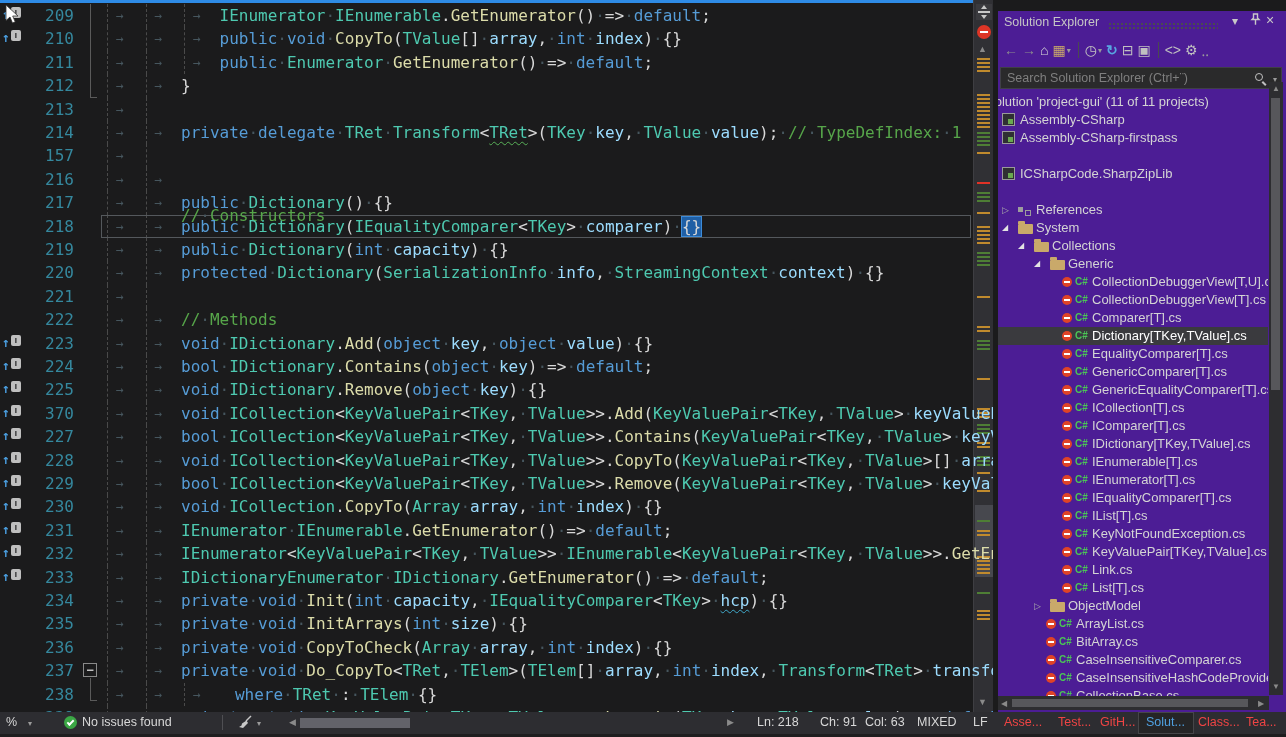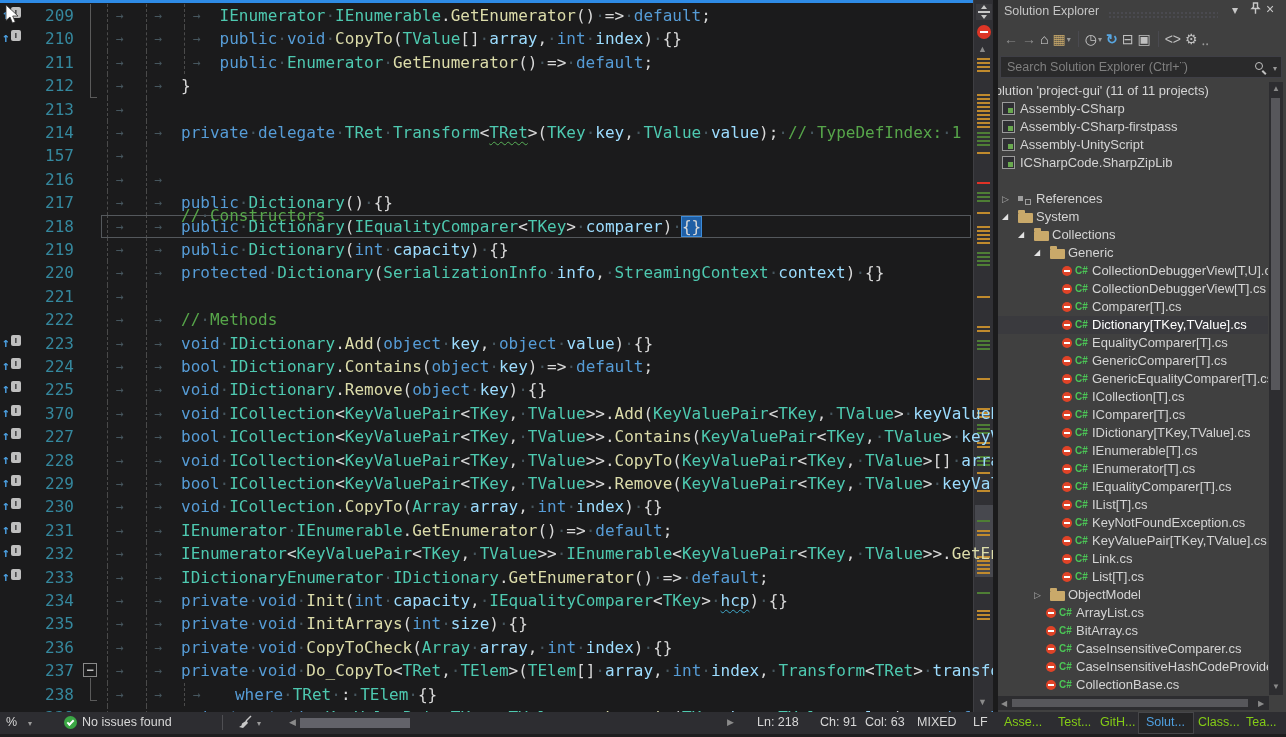--- a/index.html
+++ b/index.html
@@ -39,21 +39,21 @@
   #sb-thumb { position:absolute; left:1px; top:505px; width:18px; height:72px; background:rgba(120,125,135,.32); }
   .sb-arrow { position:absolute; left:4px; color:#8A8A8A; font-size:9px; }
   #sb-split { position:absolute; left:2px; top:4px; width:16px; height:16px; background:#3A3A3E; }
   #sb-split .bar { position:absolute; left:2px; top:7px; width:12px; height:2px; background:#C8C8C8; }
   #sb-split .tup { position:absolute; left:5px; top:1px; border-left:3px solid transparent; border-right:3px solid transparent; border-bottom:4px solid #C8C8C8; }
   #sb-split .tdn { position:absolute; left:5px; bottom:1px; border-left:3px solid transparent; border-right:3px solid transparent; border-top:4px solid #C8C8C8; }
   #sb-red { position:absolute; left:3px; top:25px; width:14px; height:14px; border-radius:50%; background:#DD3526; }
   #sb-red::before { content:""; position:absolute; left:3px; top:6px; width:8px; height:2px; background:#fff; }
 
   
-  #sepanel { position:absolute; left:998px; top:0; width:288px; height:712px; background:#404040; }
+  #sepanel { position:absolute; left:998px; top:11px; width:288px; height:712px; background:#4c1d95; }
   #se-title { position:absolute; left:6px; top:4px; color:#C5C5C5; font-size:12.5px; }
   #se-dots { position:absolute; left:110px; top:11px; width:110px; height:8px;
              background-image:radial-gradient(#4A4A50 1px, transparent 1px); background-size:4px 4px; }
   .ticon { position:absolute; top:3px; color:#C8C8C8; font-size:12px; cursor:default; }
   #se-toolbar { position:absolute; left:0; top:24px; width:288px; height:30px; display:flex; align-items:center; padding-left:6px; }
   .tb-item { color:#C0C0C0; font-size:14px; margin-right:4px; display:inline-flex; align-items:center; }
   .tb-caret { color:#9A9A9A; font-size:8px; margin-left:1px; }
   .tb-sep { width:1px; height:16px; background:#4A4A50; margin:0 6px 0 3px; }
   #se-search { position:absolute; left:2px; top:56px; width:282px; height:22px; background:#2A2A2B; border:1px solid #3F3F46; }
   #se-search .ph { position:absolute; left:6px; top:3px; color:#7F7F7F; font-size:12.5px; }
@@ -91,21 +91,21 @@
   #status-under { position:absolute; left:0; top:734px; width:1286px; height:3px; background:#1E1E1F; }
   .st { position:absolute; top:3px; }
   .st-caret { color:#9A9A9A; font-size:8px; }
   .st-div { position:absolute; top:3px; width:1px; height:15px; background:#4F4F53; }
   #st-check { position:absolute; left:64px; top:4px; width:13px; height:13px; border-radius:50%; background:#3BA745; }
   #st-check::before { content:""; position:absolute; left:3px; top:4px; width:5px; height:2px; border-left:2px solid #fff; border-bottom:2px solid #fff; transform:rotate(-45deg); }
   #st-hthumb { position:absolute; left:300px; top:6px; width:110px; height:10px; background:#63636A; }
   .hsb-arrow { position:absolute; top:5px; color:#8A8A8A; font-size:9px; }
 
   
-  .ptab { position:absolute; top:3px; color:#84cc16; font-size:12.5px; }
+  .ptab { position:absolute; top:3px; color:#ef4444; font-size:12.5px; }
   .ptab.active { color:#4FA0E0; }
   #ptab-box { position:absolute; left:1138px; top:0; width:56px; height:22px; background:#252526; border:1px solid #464649; }
 
   #mouse-cursor { position:absolute; left:5px; top:4px; z-index:99; }
 </style>
 </head>
 <body>
 
 <div id="stage">
 
@@ -466,24 +466,20 @@
           <span class="tlabel" style="left: -12px;">Solution 'project-gui' (11 of 11 projects)</span>
         </div>
         <div class="trow" style="top: 36px;">
           <span class="proj" style="left: 4px;"></span>
           <span class="tlabel" style="left: 22px;">Assembly-CSharp-firstpass</span>
         </div>
         <div class="trow" style="top: 18px;">
           <span class="proj" style="left: 4px;"></span>
           <span class="tlabel" style="left: 22px;">Assembly-CSharp</span>
         </div>
-        <div class="trow" style="top: 54px;">
-          <span class="proj" style="left: 4px;"></span>
-          <span class="tlabel" style="left: 22px;">Assembly-UnityScript</span>
-        </div>
         <div class="trow" style="top: 72px;">
           <span class="proj" style="left: 4px;"></span>
           <span class="tlabel" style="left: 22px;">ICSharpCode.SharpZipLib</span>
         </div>
         <div class="trow" style="top: 108px;">
           <span class="texp exp-closed" style="left: 4px;">▷</span>
           <span class="refs" style="left: 20px;"></span>
           <span class="tlabel" style="left: 38px;">References</span>
         </div>
         <div class="trow" style="top: 126px;">

